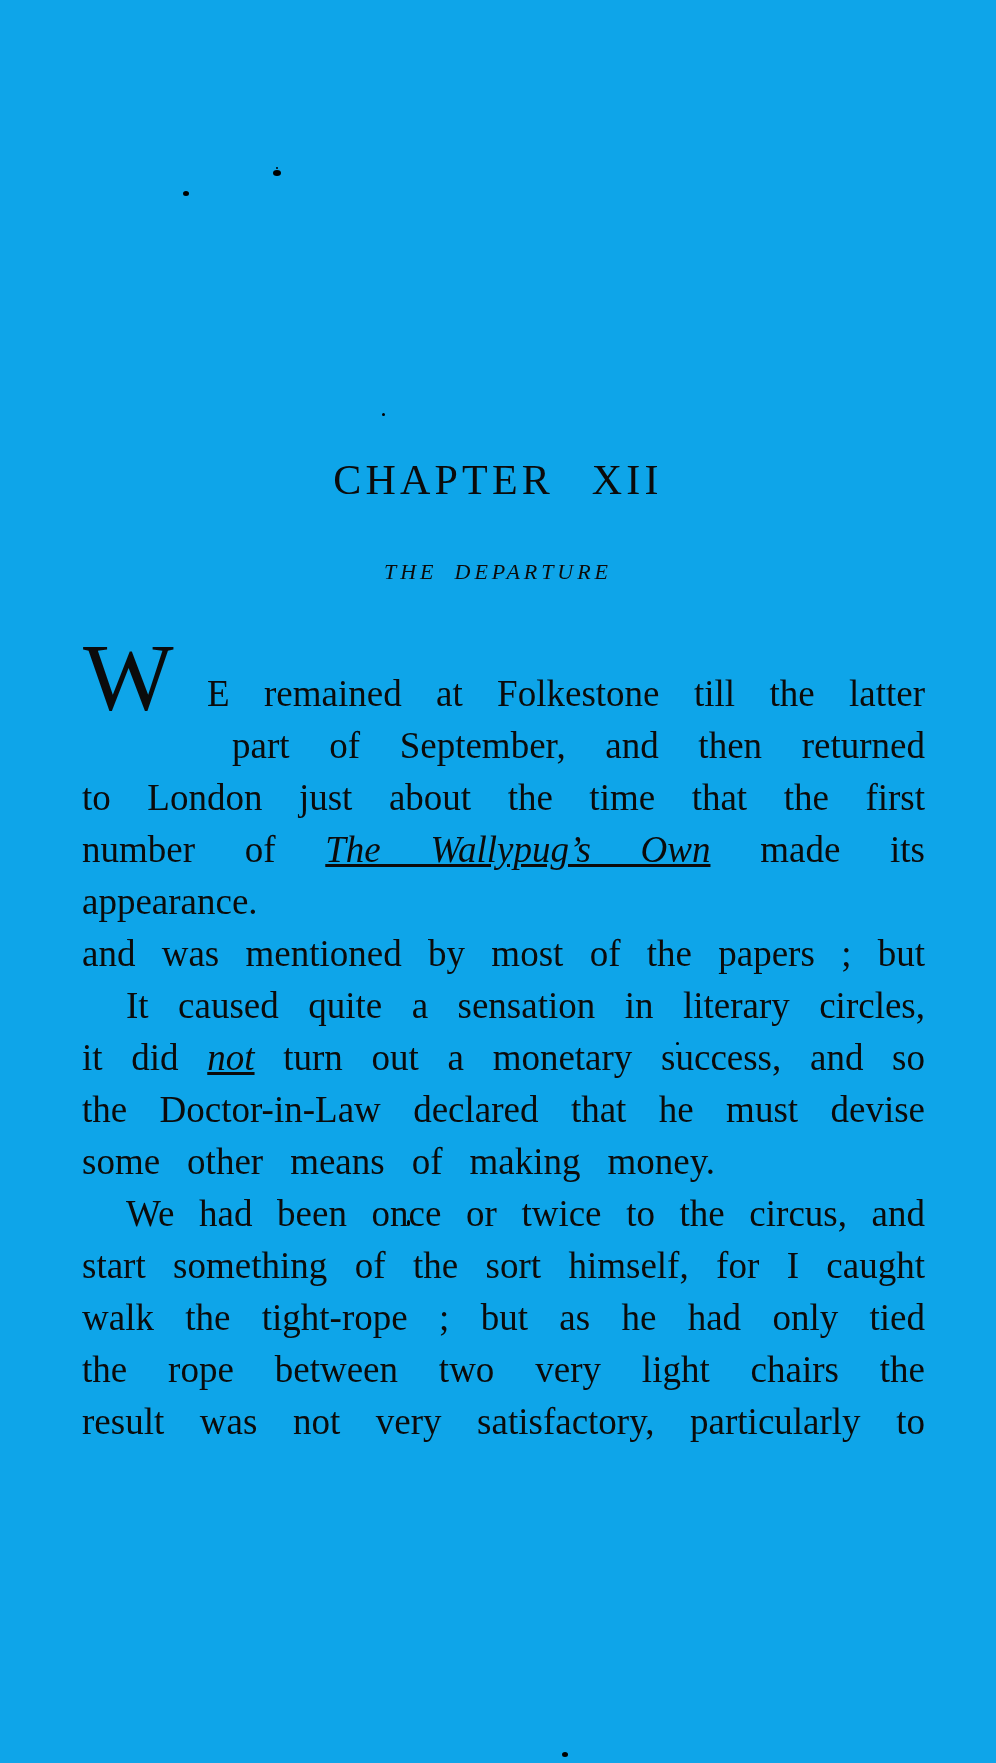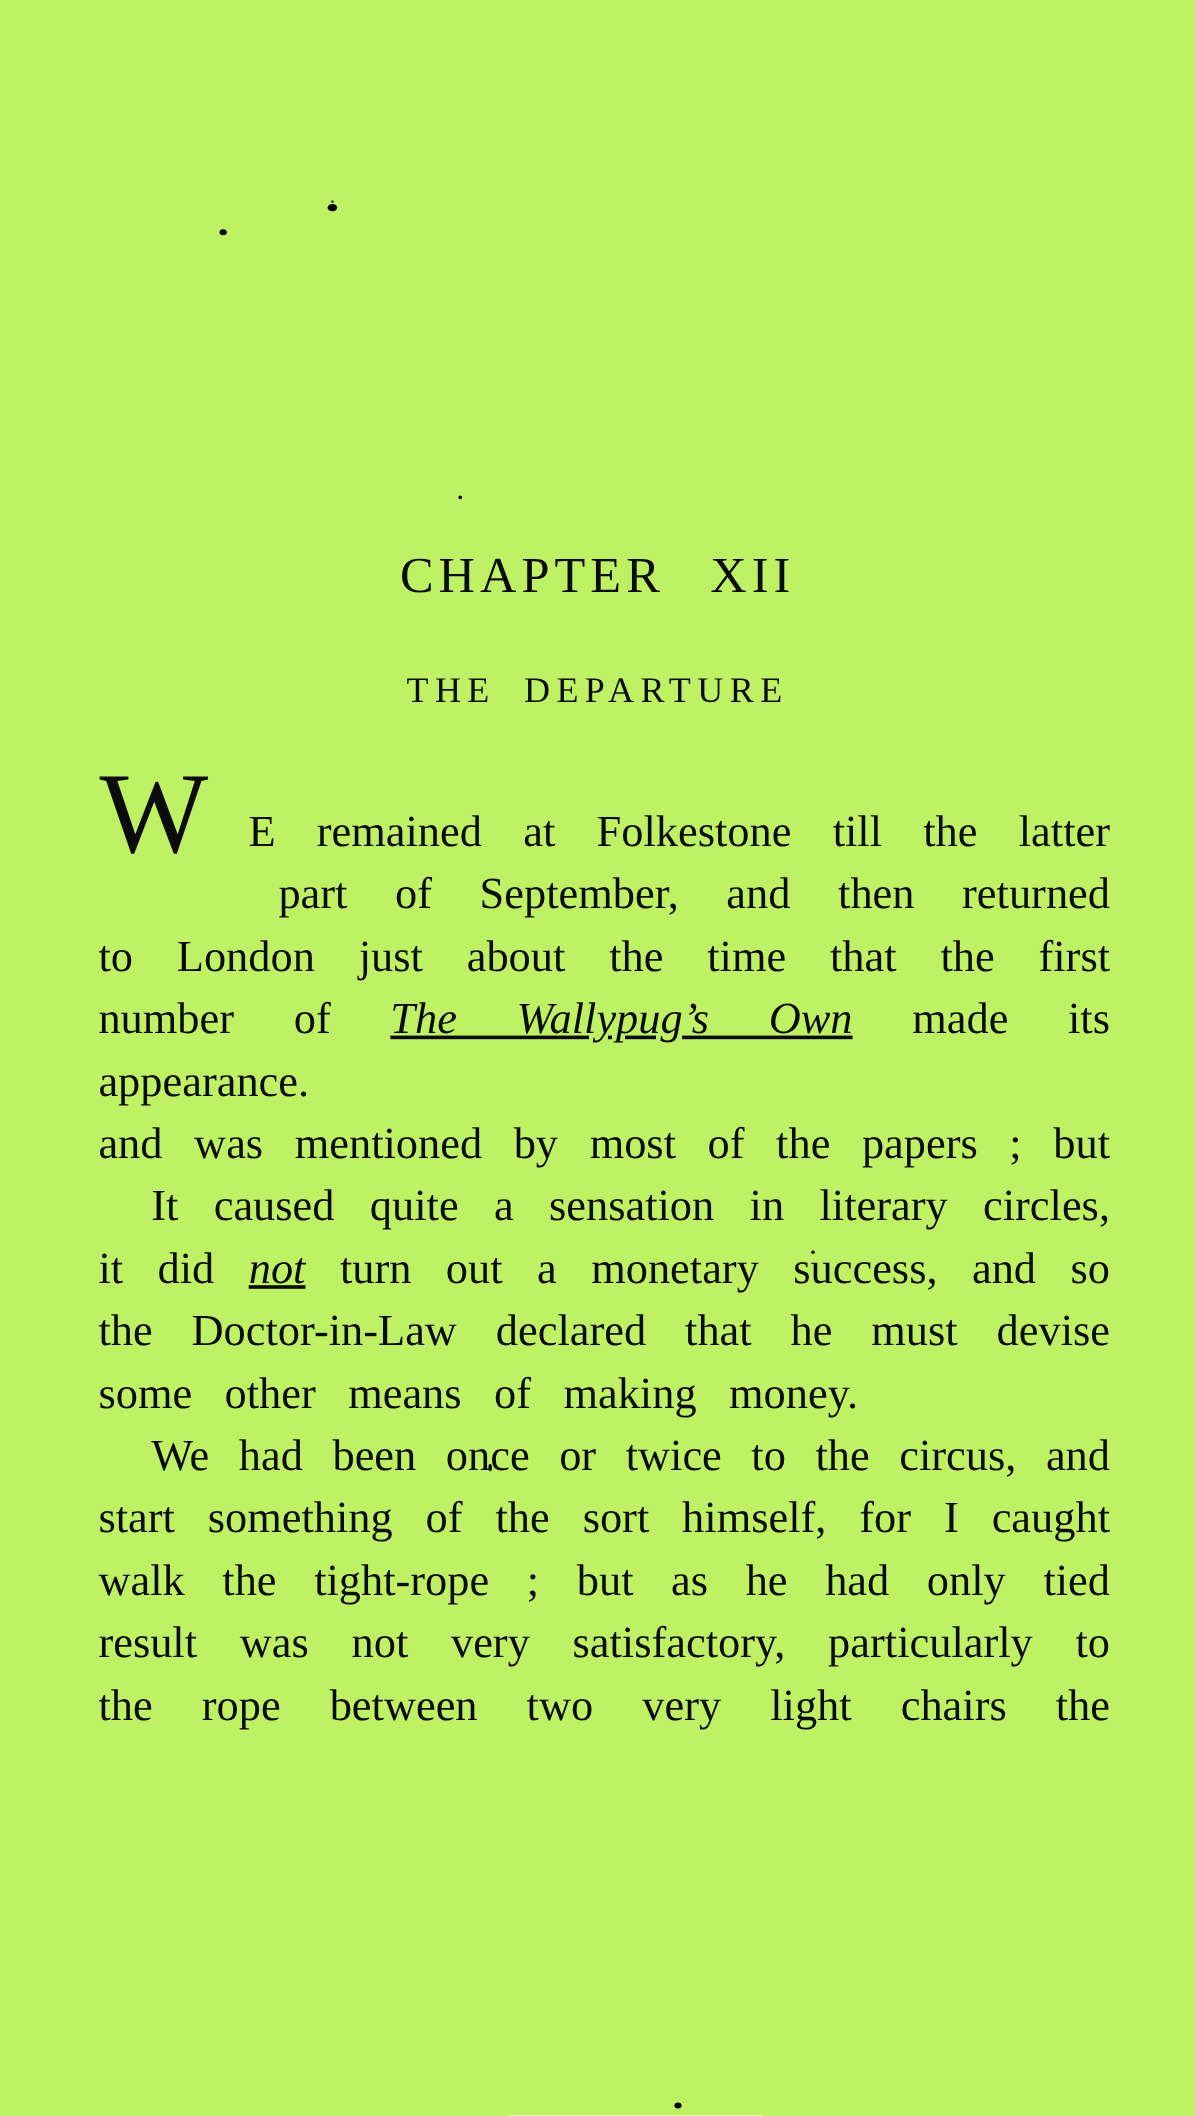--- a/index.html
+++ b/index.html
@@ -1,44 +1,45 @@
 <!DOCTYPE html>
 <html><head>
 <meta charset="utf-8">
 <style>
   * { margin: 0; padding: 0; box-sizing: border-box; }
   html, body { background: #ffffff; }
   .page {
     position: relative;
     width: 996px;
     height: 1763px;
-    background: #bef264;
+    background: #0ea5e9;
     color: #0b0b0b;
     font-family: "Liberation Serif", "DejaVu Serif", serif;
     overflow: hidden;
   }
   .chapter {
     position: absolute;
     top: 459px; left: 0; width: 100%;
     text-align: center;
     font-size: 42px;
     line-height: 1;
     font-weight: normal;
     letter-spacing: 0.10em;
     word-spacing: 0.55em;
   }
   .subtitle {
     position: absolute;
     top: 561px; left: 0; width: 100%;
     text-align: center;
-    font-size: 30px;
+    font-size: 22px;
     line-height: 1;
     font-weight: normal;
     letter-spacing: 0.18em;
     word-spacing: 0.35em;
+    font-style: italic;
   }
   .bodytext {
     position: absolute;
     left: 82px; top: 668px;
     width: 843px;
     font-size: 37px;
   }
   .line {
     height: 52px;
     line-height: 52px;
@@ -90,16 +91,16 @@
       <div class="line full"><span>number of </span><em>The Wallypug’s Own</em><span> made its</span></div>
       <div class="line end"><span>appearance.</span></div>
       <div class="line full"><span>and was mentioned by most of the papers ; but</span></div>
       <div class="line indent"><span>It caused quite a sensation in literary circles,</span></div>
       <div class="line full"><span>it did </span><em>not</em><span> turn out a monetary success, and so</span></div>
       <div class="line full"><span>the Doctor-in-Law declared that he must devise</span></div>
       <div class="line end-wide"><span>some other means of making money.</span></div>
       <div class="line indent"><span>We had been once or twice to the circus, and</span></div>
       <div class="line full"><span>start something of the sort himself, for I caught</span></div>
       <div class="line full"><span>walk the tight-rope ; but as he had only tied</span></div>
+      <div class="line full"><span>the rope between two very light chairs the</span></div>
       <div class="line full"><span>result was not very satisfactory, particularly to</span></div>
-      <div class="line full"><span>the rope between two very light chairs the</span></div>
     </div>
 </div>
 
 </body></html>

